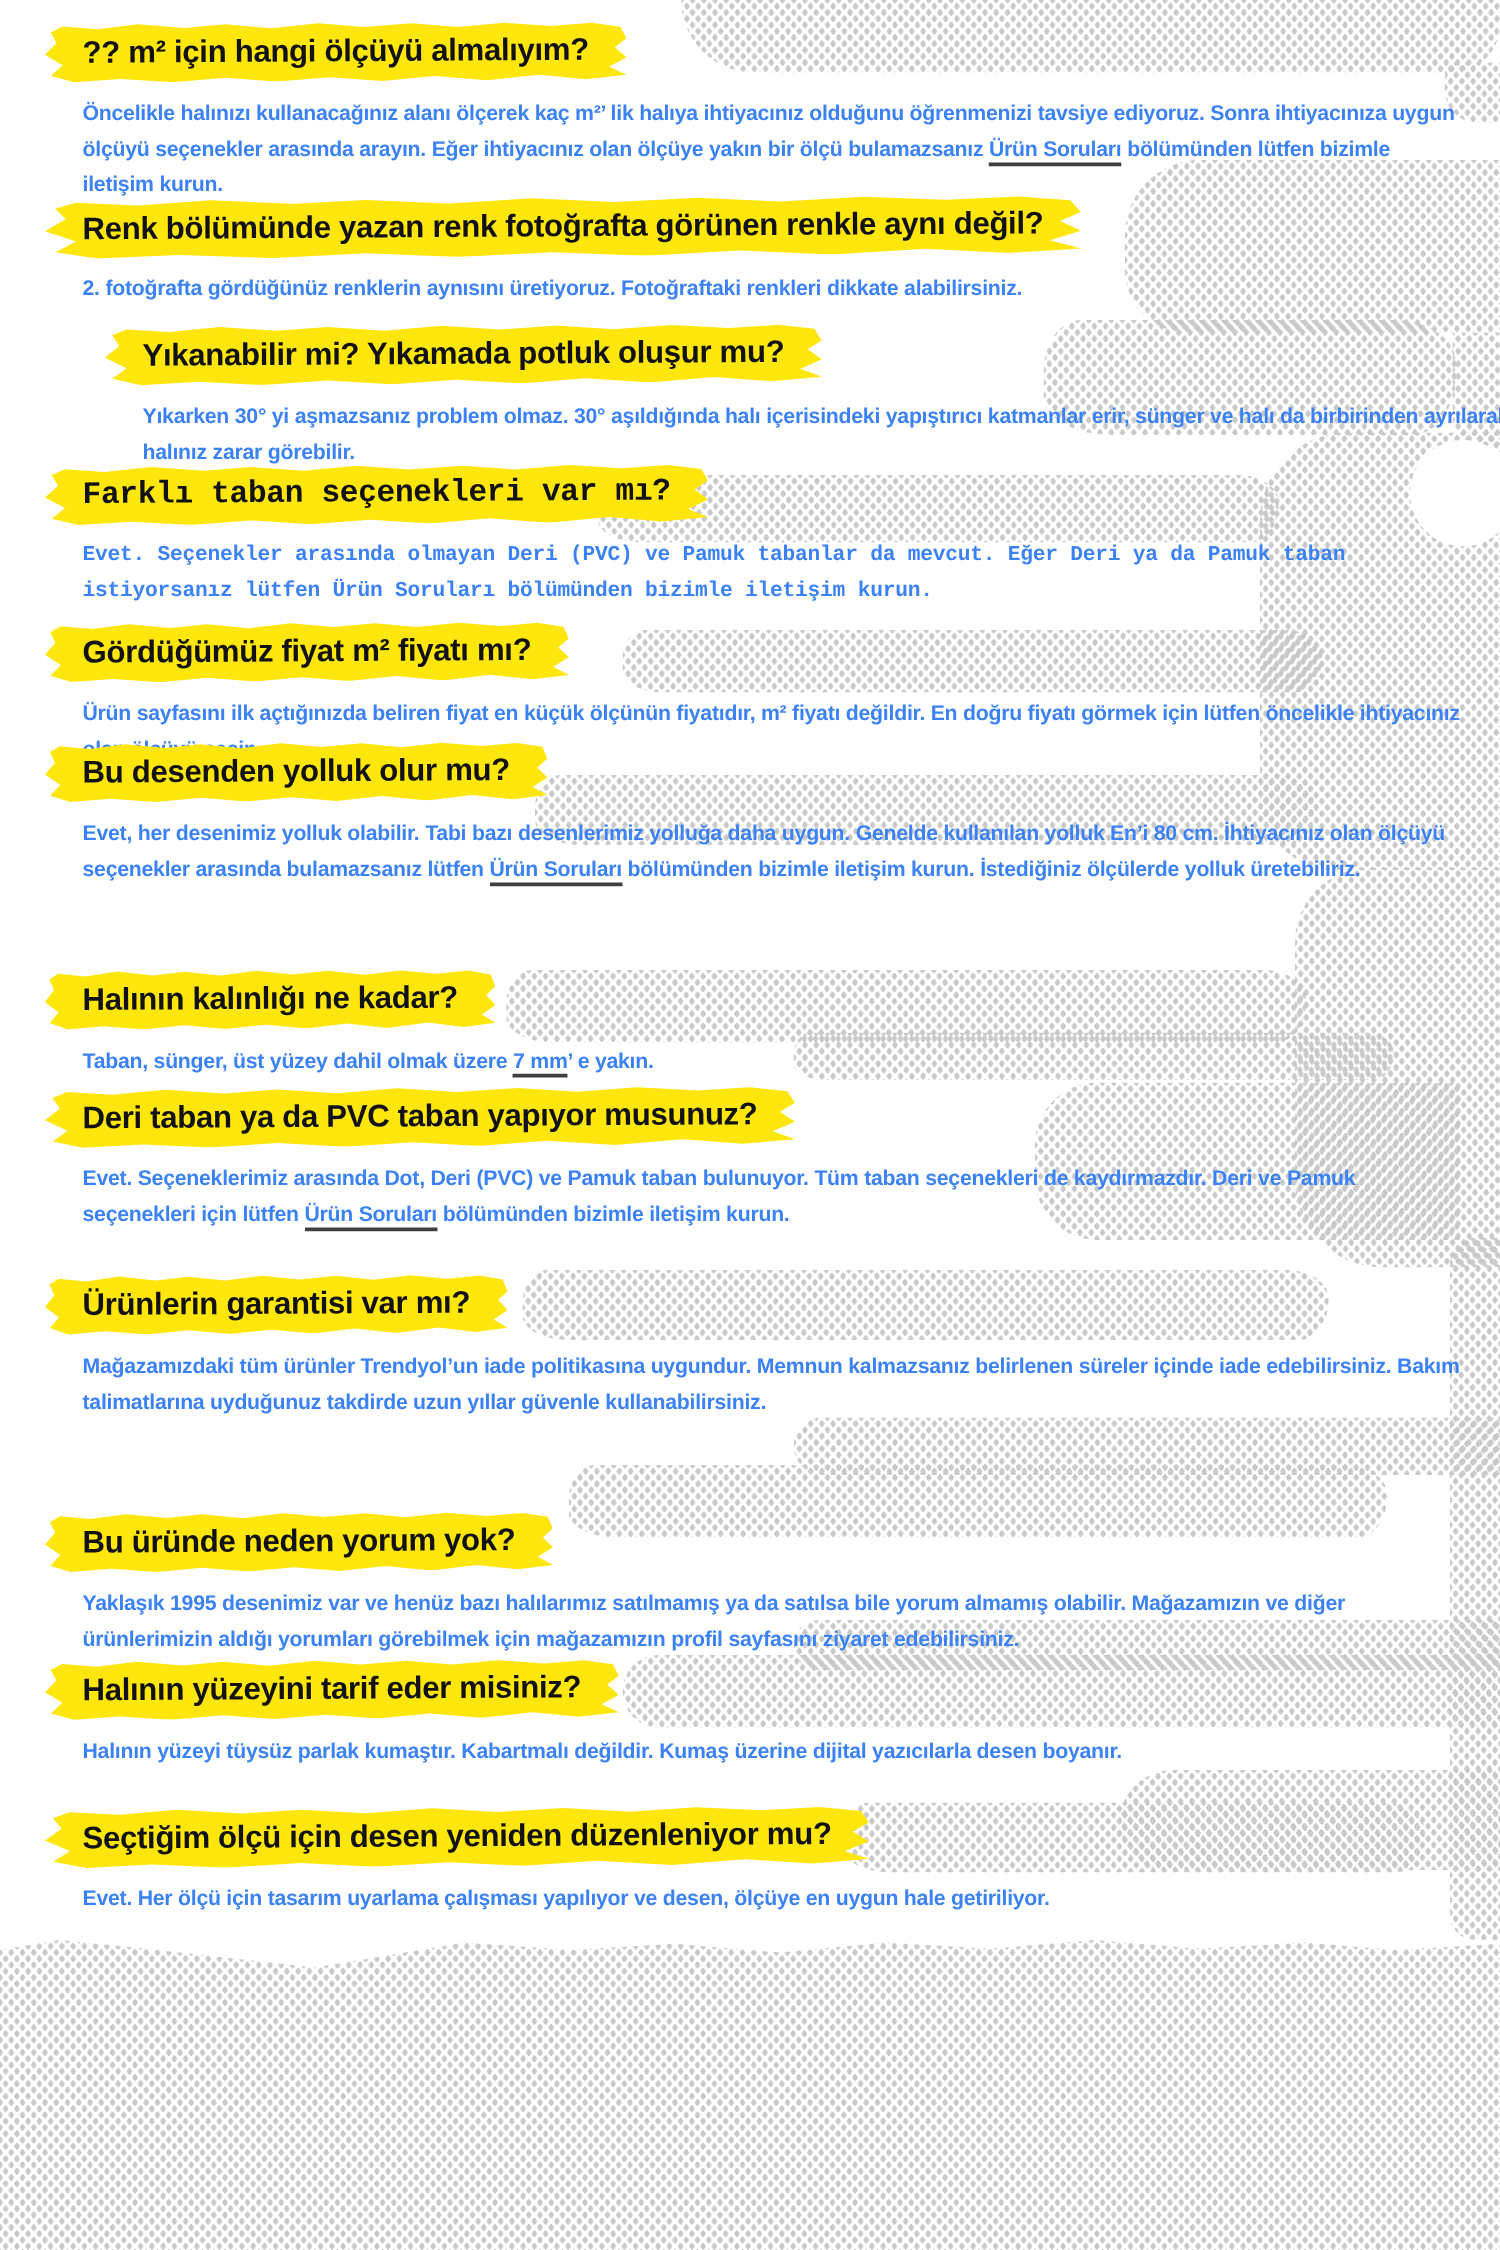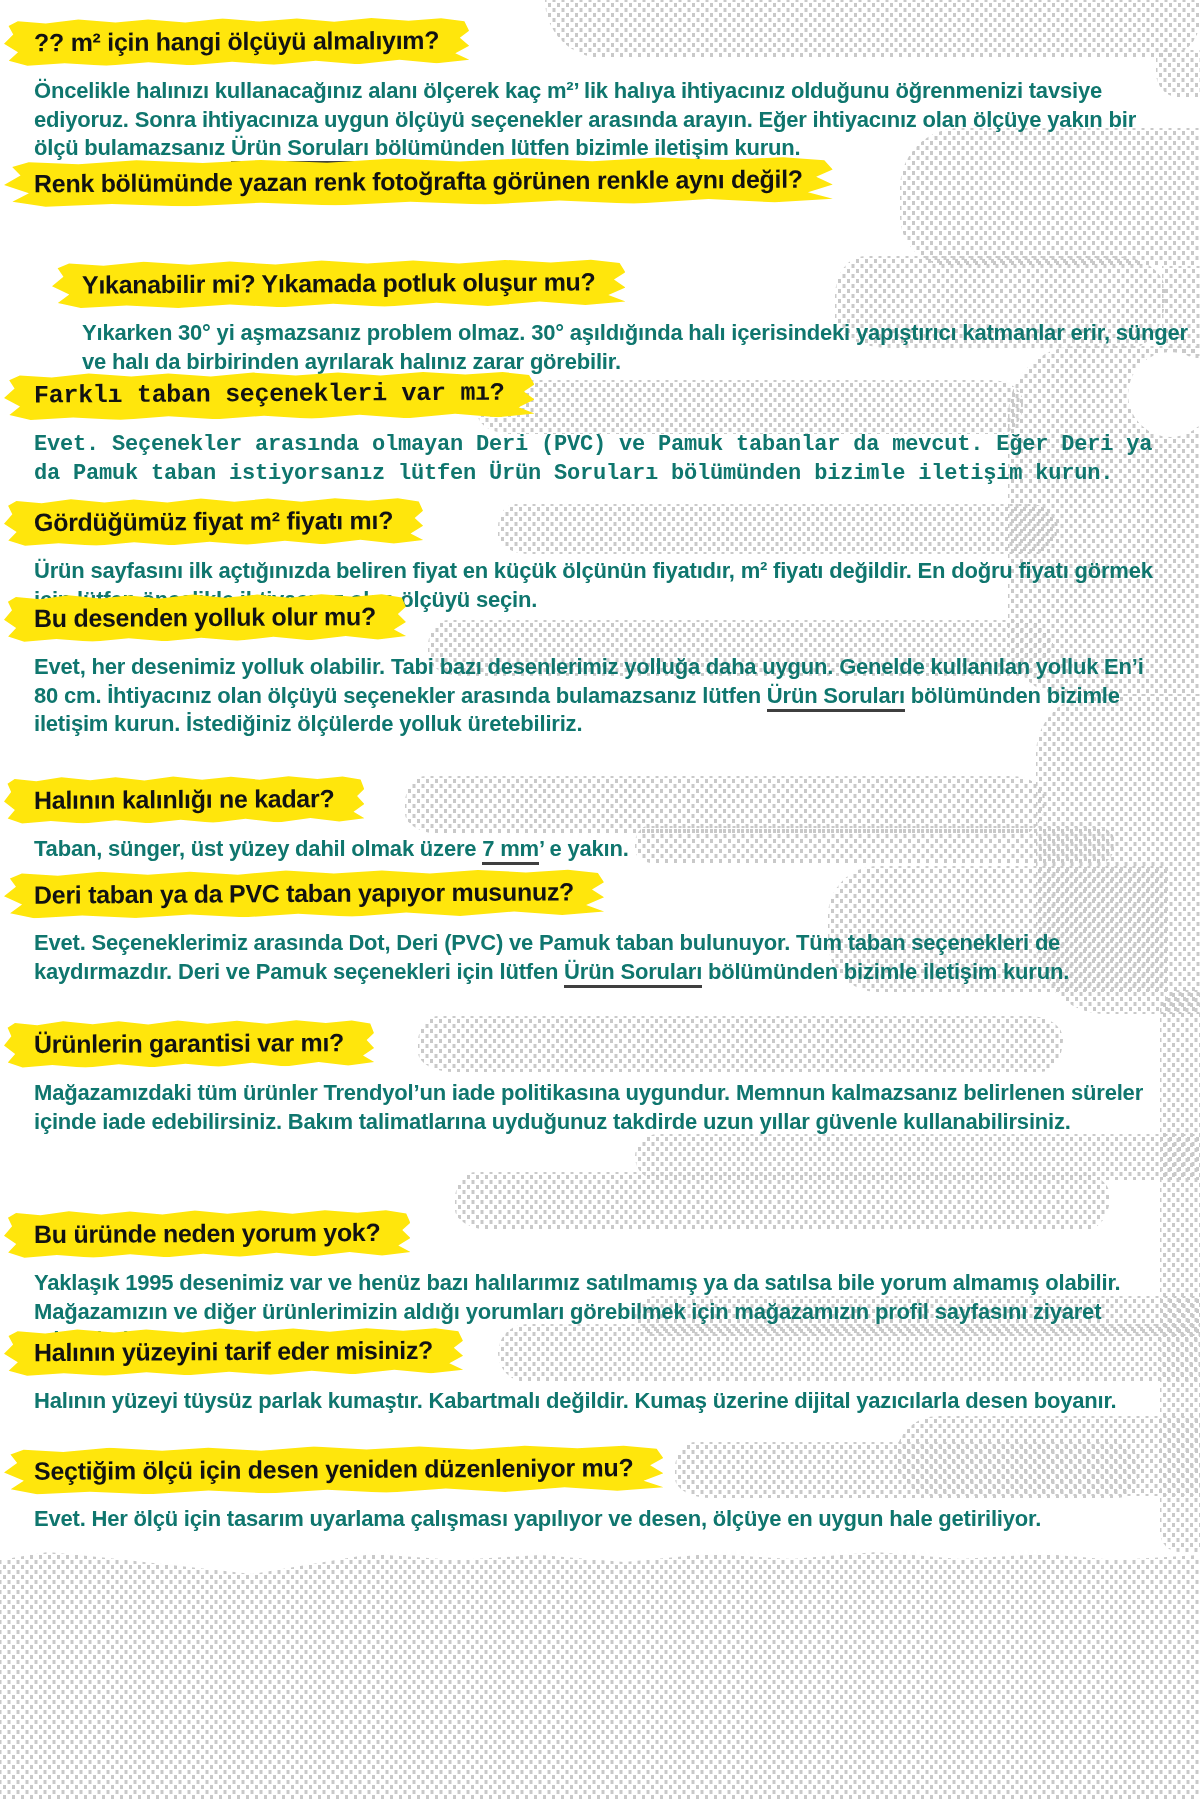--- a/index.html
+++ b/index.html
@@ -22,32 +22,32 @@
   .dots-footer{
     position:absolute;z-index:0;left:0;top:1552px;width:1200px;height:248px;
     background-image:
       radial-gradient(2px 2.5px at center,#c9c9c9 97%,rgba(201,201,201,0) 100%),
       radial-gradient(2px 2.5px at center,#c9c9c9 97%,rgba(201,201,201,0) 100%);
     background-size:9px 10px;
     background-position:0 0,4.5px 5px;
     clip-path:polygon(0 8px,4% 0,9% 6px,15% 14px,21% 22px,26% 12px,31% 2px,38% 8px,45% 3px,52% 10px,59% 2px,66% 7px,73% 0,80% 7px,87% 2px,93% 8px,100% 3px,100% 100%,0 100%);
   }
   
-  .qa{position:absolute;left:0;width:1200px;padding:0 28px 0 4px;box-sizing:border-box;z-index:1;}
+  .qa{position:absolute;left:0;width:1200px;padding:0 28px 0 36px;box-sizing:border-box;z-index:1;}
   .q-wrap{
     display:inline-block;background:#ffe60c;padding:10px 30px 11px 30px;
     transform:rotate(-0.35deg);
     clip-path:polygon(1% 14%,3% 4%,9% 9%,16% 1%,24% 8%,31% 2%,39% 9%,47% 1%,55% 8%,63% 2%,71% 9%,79% 2%,87% 8%,94% 3%,99% 10%,100% 30%,98% 45%,100% 62%,97% 78%,100% 92%,93% 99%,85% 91%,76% 100%,67% 92%,58% 100%,49% 93%,40% 100%,31% 93%,22% 100%,13% 94%,5% 99%,1% 88%,3% 70%,0% 52%,2% 32%);
   }
   .q-text{
     margin:0;font-size:25px;line-height:26px;font-weight:800;color:#121212;letter-spacing:-0.3px;
   }
   .answer{
     margin:12px 0 0 30px;max-width:1120px;
-    font-size:22px;line-height:28.5px;font-weight:600;color:#0f766e;letter-spacing:-0.2px;
+    font-size:17px;line-height:28.5px;font-weight:600;color:#3b82f6;letter-spacing:-0.2px;
   }
   .answer .u{border-bottom:3px solid #3f3f3f;padding-bottom:1px;}
 </style>
 </head>
 <body>
 
 <div class="dots" style="left:545px;top:0;width:655px;height:58px;border-radius:0 0 40px 60px;"></div>
 <div class="dots" style="left:1156px;top:50px;width:44px;height:48px;border-radius:0 0 0 25px;"></div>
 <div class="dots" style="left:900px;top:128px;width:300px;height:138px;border-radius:60px 0 0 50px;"></div>
 <div class="dots" style="left:1162px;top:266px;width:38px;height:90px;border-radius:0 0 0 20px;"></div>
@@ -76,20 +76,21 @@
     <div class="q-wrap">
       <h2 class="q-text">?? m² için hangi ölçüyü almalıyım?</h2>
     </div>
     <p class="answer"><span>Öncelikle halınızı kullanacağınız alanı ölçerek kaç m²’ lik halıya ihtiyacınız olduğunu öğrenmenizi tavsiye ediyoruz. Sonra ihtiyacınıza uygun ölçüyü seçenekler arasında arayın. Eğer ihtiyacınız olan ölçüye yakın bir ölçü bulamazsanız </span><span class="u">Ürün Soruları</span><span> bölümünden lütfen bizimle iletişim kurun.</span></p>
   </section>
 
   <section class="qa" style="top: 158px;">
     <div class="q-wrap">
       <h2 class="q-text">Renk bölümünde yazan renk fotoğrafta görünen renkle aynı değil?</h2>
     </div>
+    <p class="answer"><span>2. fotoğrafta gördüğünüz renklerin aynısını üretiyoruz. Fotoğraftaki renkleri dikkate alabilirsiniz.</span></p>
   </section>
 
   <section class="qa" style="top: 260px; margin-left: 48px;">
     <div class="q-wrap">
       <h2 class="q-text">Yıkanabilir mi? Yıkamada potluk oluşur mu?</h2>
     </div>
     <p class="answer"><span>Yıkarken 30° yi aşmazsanız problem olmaz. 30° aşıldığında halı içerisindeki yapıştırıcı katmanlar erir, sünger ve halı da birbirinden ayrılarak halınız zarar görebilir.</span></p>
   </section>
 
   <section class="qa" style="top: 372px; font-family: Liberation Mono, monospace;">

